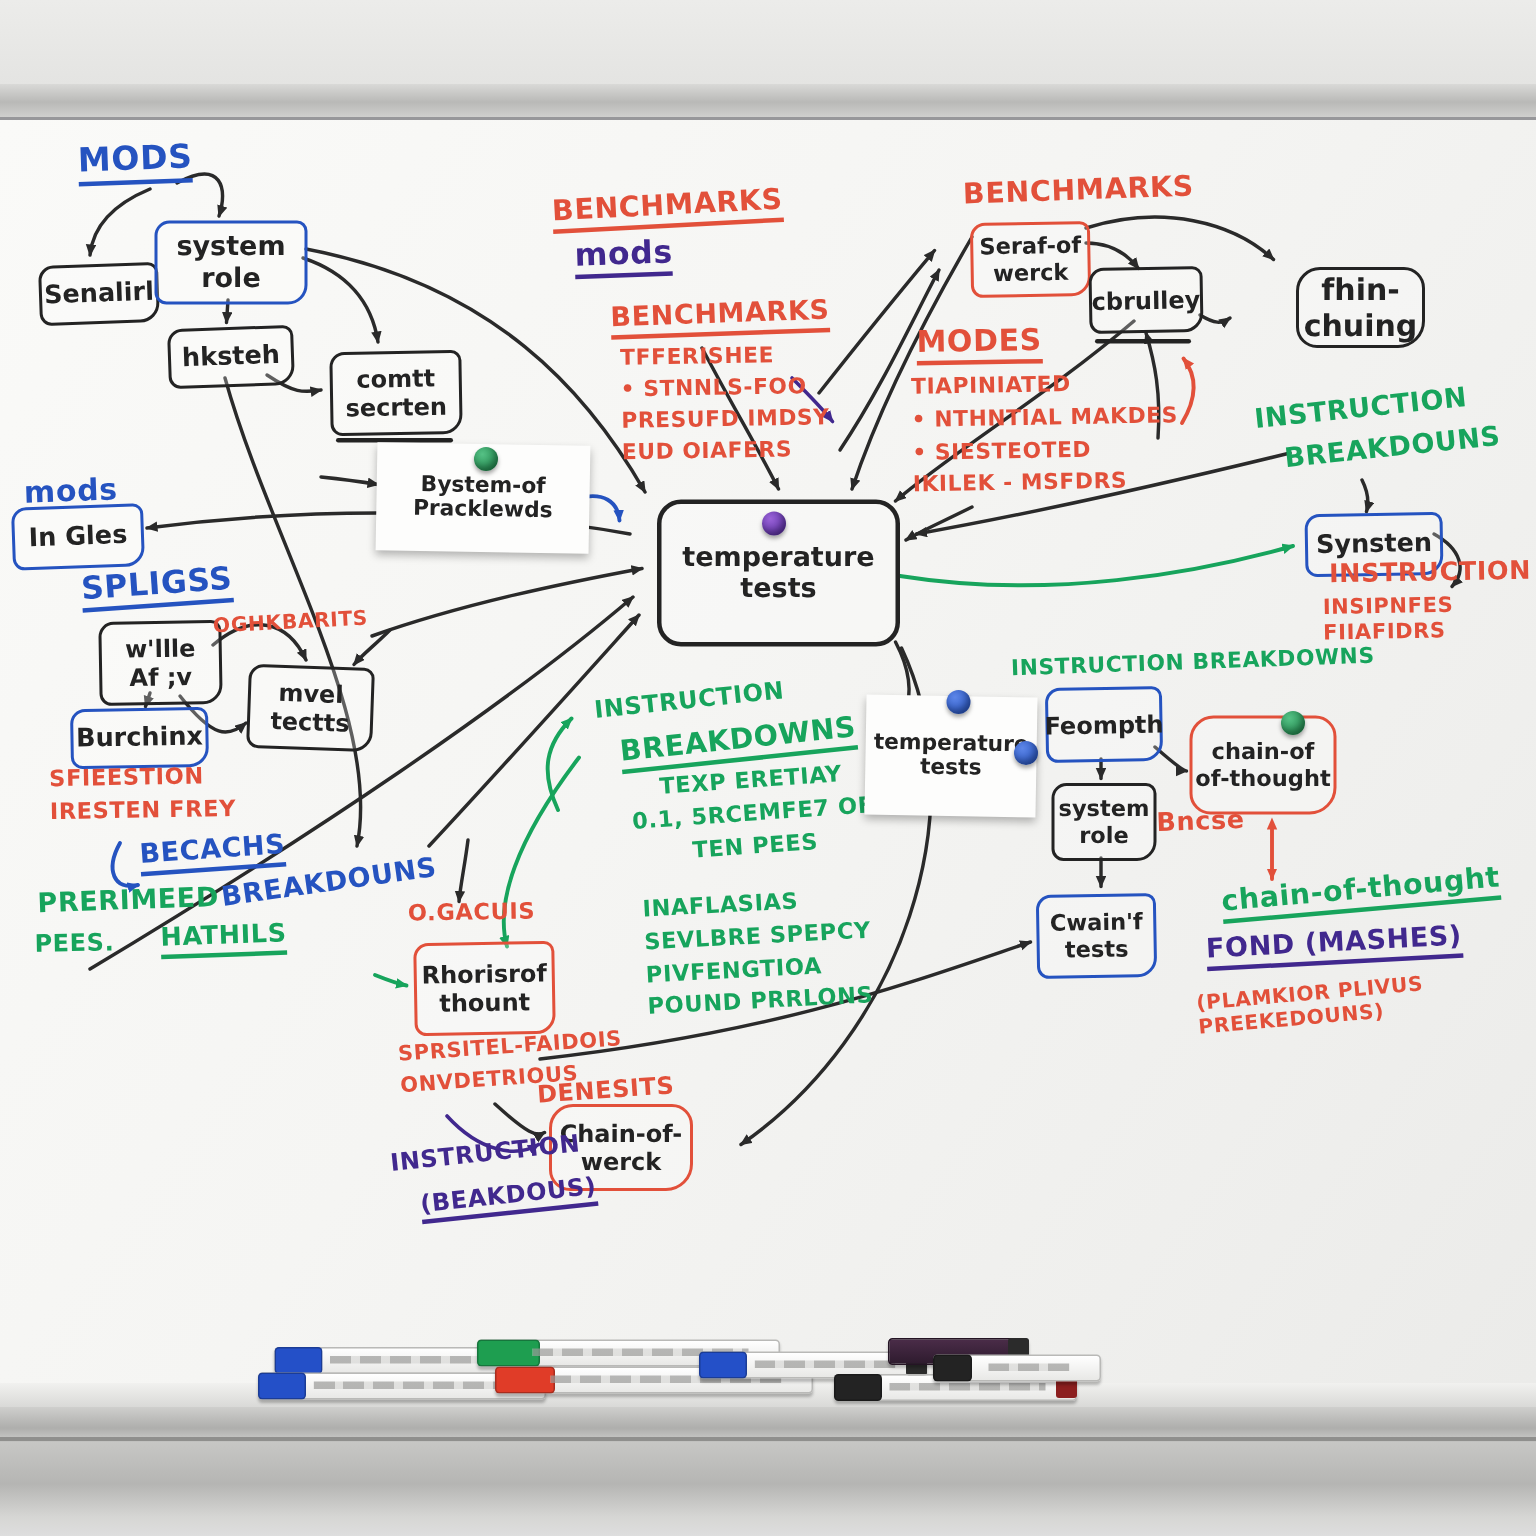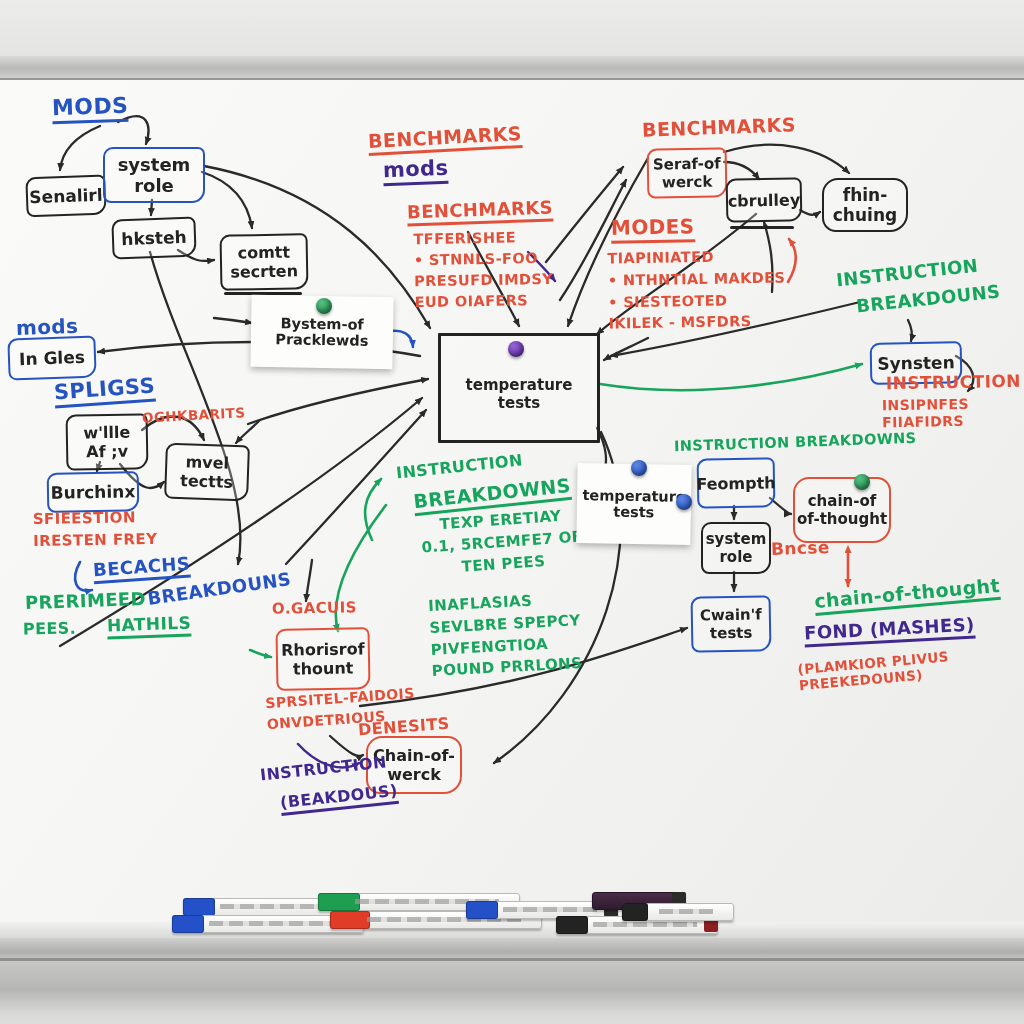--- a/index.html
+++ b/index.html
@@ -153,21 +153,21 @@
 <div class="t red" style="left:414px;top:228px;font-size:14.5px;line-height:1.45;transform:rotate(-1deg)">TFFERISHEE
 • STNNLS-FOO
 PRESUFD IMDSY
 EUD OIAFERS</div>
 
 <div class="t red" style="left:642px;top:116px;font-size:19px;transform:rotate(-2deg)">BENCHMARKS</div>
 <div class="box b-red" style="left:647px;top:148px;width:76px;height:46px;font-size:15px;transform:rotate(-1deg)"><span>Seraf-of
 werck</span></div>
 <div class="box" style="left:726px;top:178px;width:72px;height:40px;font-size:16px;transform:rotate(-1deg)"><span>cbrulley</span></div>
 <div class="uline" style="left:730px;top:226px;width:64px"></div>
-<div class="box rnd" style="left:822px;top:178px;width:82px;height:50px;font-size:17px"><span>fhin-
+<div class="box rnd" style="left:864px;top:178px;width:82px;height:50px;font-size:20px"><span>fhin-
 chuing</span></div>
 
 <div class="t red" style="left:611px;top:216px;font-size:20px;transform:rotate(-1deg)"><span class="ul">MODES</span></div>
 <div class="t red" style="left:608px;top:247px;font-size:14.5px;line-height:1.5;transform:rotate(-1deg)">TIAPINIATED
 • NTHNTIAL MAKDES
 • SIESTEOTED
 IKILEK - MSFDRS</div>
 
 <div class="t green" style="left:836px;top:262px;font-size:18px;transform:rotate(-6deg)">INSTRUCTION</div>
 <div class="t green" style="left:856px;top:288px;font-size:18px;transform:rotate(-6deg)">BREAKDOUNS</div>
@@ -188,21 +188,21 @@
 IRESTEN FREY</div>
 <div class="t blue" style="left:93px;top:556px;font-size:18px;transform:rotate(-4deg)"><span class="ul">BECACHS</span></div>
 <div class="t blue" style="left:147px;top:578px;font-size:18px;transform:rotate(-8deg)">BREAKDOUNS</div>
 <div class="t green" style="left:25px;top:590px;font-size:18px;transform:rotate(-2deg)">PRERIMEED</div>
 <div class="t green" style="left:23px;top:620px;font-size:16px;transform:rotate(-1deg)">PEES.</div>
 <div class="t green" style="left:107px;top:614px;font-size:17px;transform:rotate(-2deg)"><span class="ul">HATHILS</span></div>
 
 <div class="note" style="left:251px;top:296px;width:142px;height:72px;font-size:14.5px;transform:rotate(1deg)"><span>Bystem-of
 Pracklewds</span></div>
 <div class="magnet mag-green" style="left:316px;top:298px"></div>
-<div class="box" style="left:438px;top:333px;width:156px;height:92px;border-width:3px;border-radius:1px;font-size:15px;padding-top:12px"><span>temperature
+<div class="box" style="left:438px;top:333px;width:156px;height:92px;border-width:3px;border-radius:16px;font-size:18px;padding-top:0"><span>temperature
 tests</span></div>
 <div class="magnet mag-purple" style="left:508px;top:341px"></div>
 
 <div class="t green" style="left:396px;top:458px;font-size:16px;transform:rotate(-6deg)">INSTRUCTION</div>
 <div class="t green" style="left:413px;top:482px;font-size:19px;transform:rotate(-6deg)"><span class="ul">BREAKDOWNS</span></div>
 <div class="t green" style="left:412px;top:510px;font-size:15px;line-height:1.45;text-align:center;width:180px;transform:rotate(-4deg)">TEXP ERETIAY
 0.1, 5RCEMFE7 OF
 TEN PEES</div>
 <div class="t green" style="left:430px;top:592px;font-size:15px;line-height:1.45;transform:rotate(-3deg)">INAFLASIAS
 SEVLBRE SPEPCY

